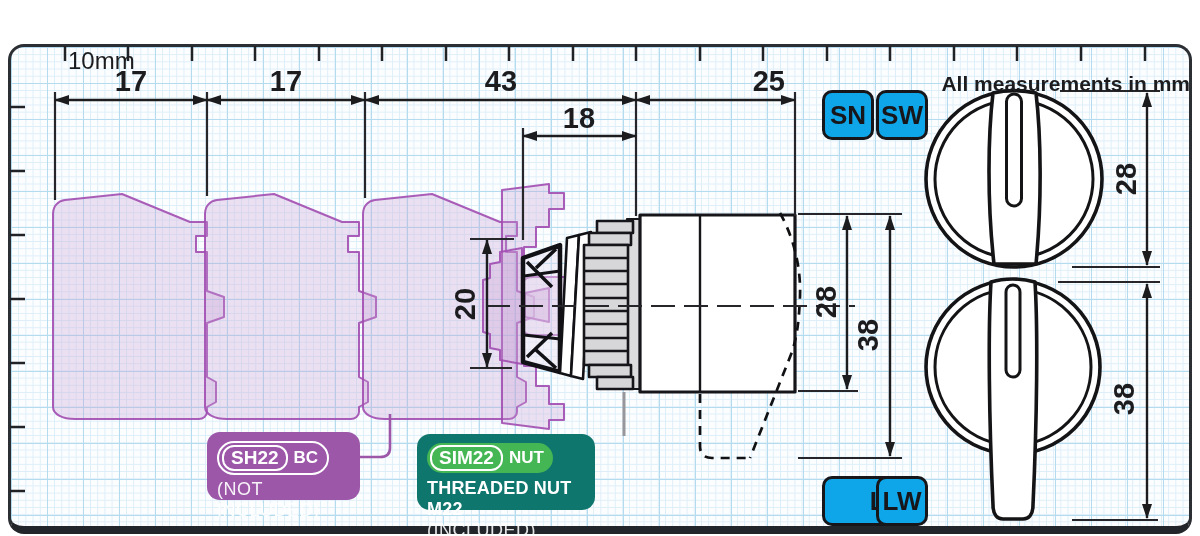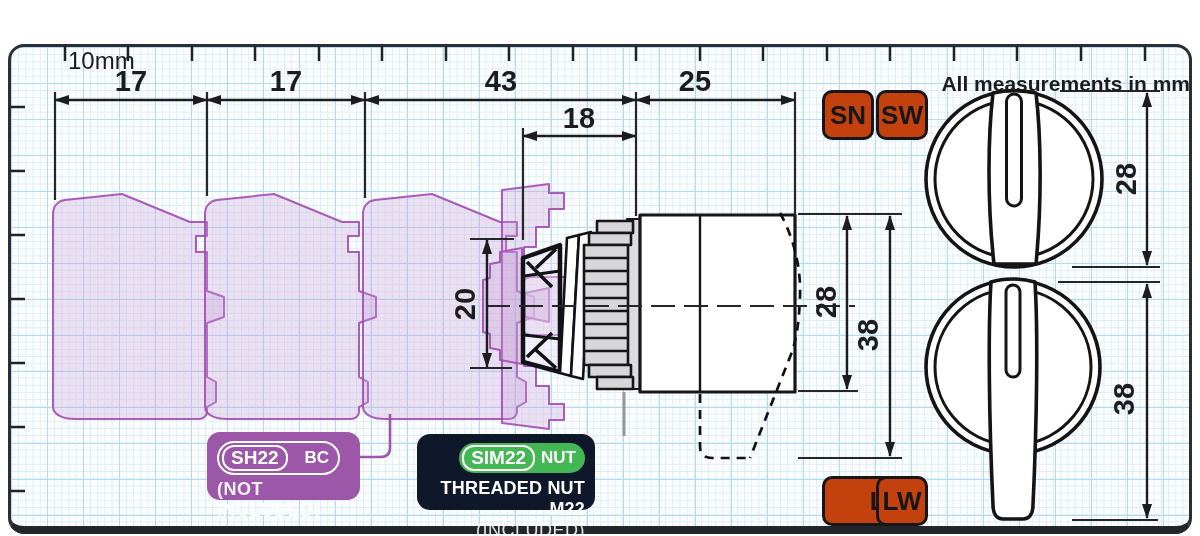--- a/index.html
+++ b/index.html
@@ -14,33 +14,33 @@
            linear-gradient(90deg,#b5dcee 1px, transparent 1px),
            linear-gradient(#ddeef8 1px, transparent 1px),
            linear-gradient(90deg,#ddeef8 1px, transparent 1px);
          background-size:36px 36px,36px 36px,7.2px 7.2px,7.2px 7.2px;}
   svg.overlay{position:absolute;left:0;top:0;width:1200px;height:536px;}
   .txt{position:absolute;color:#1c1c1f;}
   .dim{font-size:29px;font-weight:600;width:70px;text-align:center;line-height:30px;}
   .rot{transform:rotate(-90deg);}
   .small-note{font-size:24px;font-weight:400;text-align:center;}
   .units{font-size:21px;font-weight:700;width:420px;text-align:right;margin-top:16px;}
-  .vbadge{position:absolute;width:46px;height:44px;background:#c2410c;border:3px solid #17171b;
+  .vbadge{position:absolute;width:46px;height:44px;background:#0ea5e9;border:3px solid #17171b;
           border-radius:10px;display:flex;align-items:center;justify-content:center;
           font-size:26px;font-weight:700;color:#17171b;}
   .part-badge{position:absolute;border-radius:13px;color:#fff;padding:9px 10px 8px 10px;box-sizing:border-box;}
   #sh22-badge{left:207px;top:432px;width:153px;height:68px;background:#9c57a9;}
-  #sim22-badge{left:417px;top:434px;width:178px;height:76px;background:#0f172a;text-align:right;}
-  .pill-outer{display:inline-flex;align-items:center;gap:17px;border:2px solid #fff;border-radius:17px;
+  #sim22-badge{left:417px;top:434px;width:178px;height:76px;background:#0f766e;}
+  .pill-outer{display:inline-flex;align-items:center;gap:6px;border:2px solid #fff;border-radius:17px;
               padding:2px 9px 2px 3px;}
   .pill-inner{border:2px solid #fff;border-radius:12px;padding:0px 7px;font-weight:700;font-size:19px;}
   .pill-suffix{font-weight:700;font-size:17px;}
   .green-pill{display:inline-flex;align-items:center;gap:6px;background:#45b654;border-radius:15px;
               padding:2px 9px 2px 3px;}
-  .badge-note{font-size:18px;font-weight:700;color:rgba(255,255,255,.92);margin-top:4px;letter-spacing:.5px;}
+  .badge-note{font-size:18px;font-weight:400;color:rgba(255,255,255,.92);margin-top:4px;letter-spacing:.5px;}
   .badge-title{font-size:18px;font-weight:700;margin-top:5px;letter-spacing:.2px;}
   .badge-note2{font-size:18px;font-weight:400;color:rgba(255,255,255,.88);letter-spacing:.5px;}
 </style>
 </head>
 <body>
 
 <div id="stage">
   <div id="paper"></div>
 
   <svg class="overlay" viewBox="0 0 1200 536">
@@ -176,21 +176,21 @@
       <rect x="1006" y="285" width="14" height="92" rx="7" stroke-width="3"></rect>
     </g>
   </svg>
 
   <div class="txt small-note" style="left:68px;top:47px;">10mm</div>
   <div class="txt units" style="left:770px;top:56px;">All measurements in mm</div>
 
   <div class="txt dim" style="left:96px;top:66px;">17</div>
   <div class="txt dim" style="left:251px;top:66px;">17</div>
   <div class="txt dim" style="left:466px;top:66px;">43</div>
-  <div class="txt dim" style="left:660px;top:66px;">25</div>
+  <div class="txt dim" style="left:715px;top:66px;text-align:right;">25</div>
   <div class="txt dim" style="left:544px;top:103px;">18</div>
   <div class="txt dim rot" style="left:430px;top:289px;">20</div>
   <div class="txt dim rot" style="left:791px;top:287px;">28</div>
   <div class="txt dim rot" style="left:833px;top:320px;">38</div>
   <div class="txt dim rot" style="left:1091px;top:164px;">28</div>
   <div class="txt dim rot" style="left:1089px;top:384px;">38</div>
 
   <div class="vbadge" style="left:822px;top:90px;">SN</div>
   <div class="vbadge" style="left:876px;top:90px;">SW</div>
   <div class="vbadge" style="left:822px;top:476px;padding-left:39px;">LN</div>

